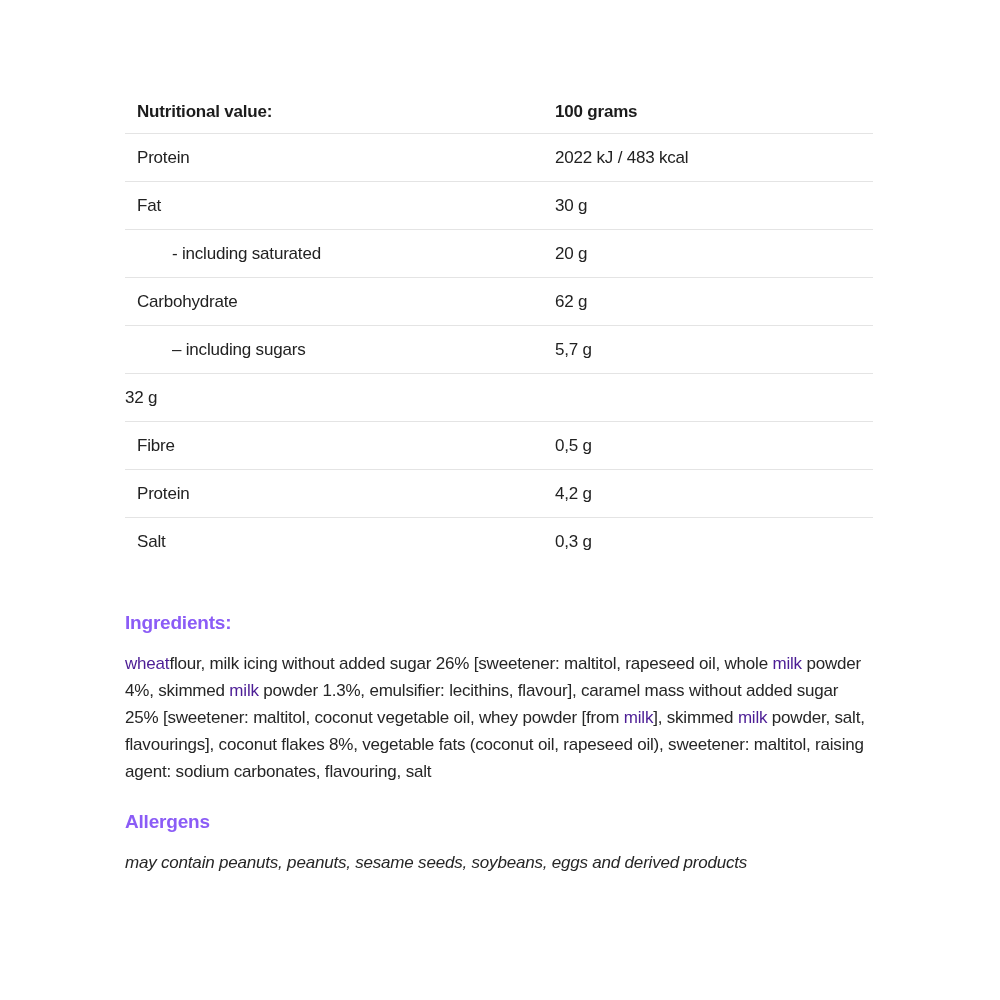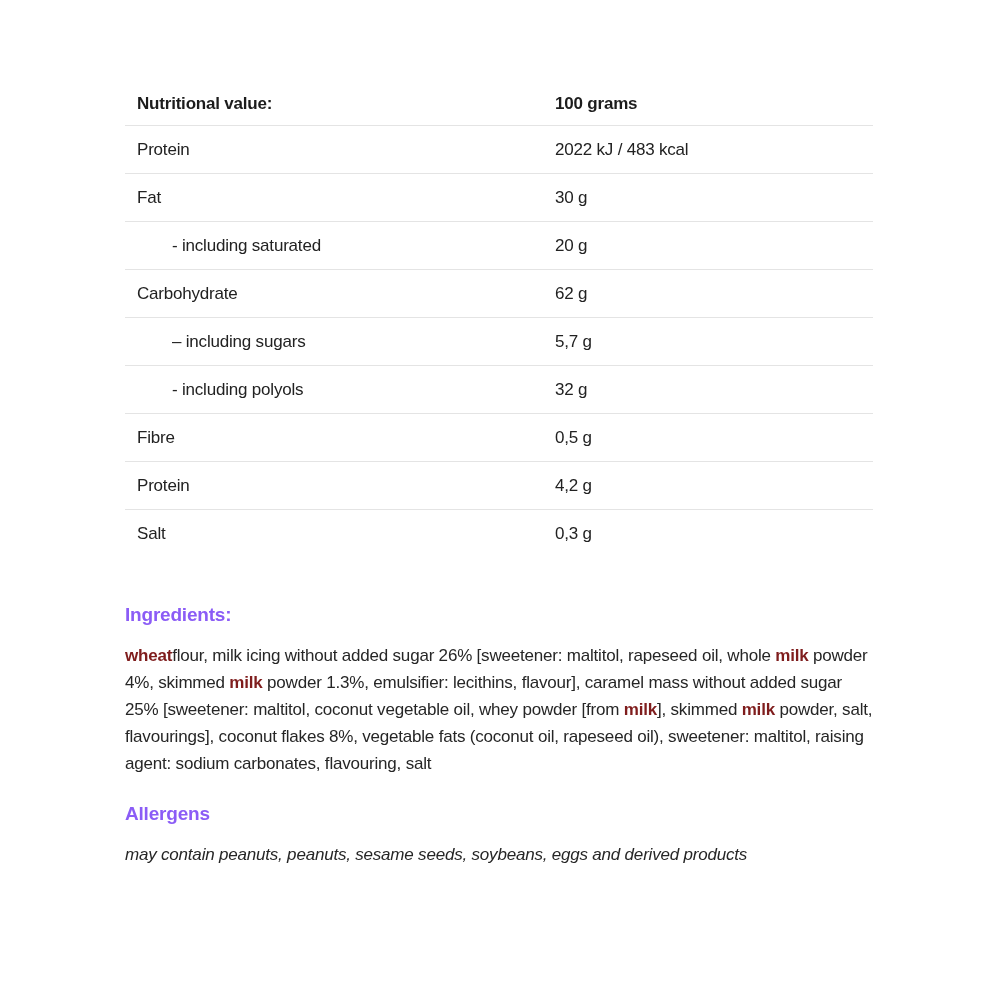--- a/index.html
+++ b/index.html
@@ -8,21 +8,21 @@
     width: 1000px;
     height: 1000px;
     font-family: "Liberation Sans", "DejaVu Sans", sans-serif;
     color: #222222;
     position: relative;
     overflow: hidden;
   }
   .content {
     position: absolute;
     left: 125px;
-    top: 82px;
+    top: 90px;
     width: 748px;
   }
   
   .ntable { width: 100%; }
   .row {
     display: flex;
     align-items: center;
     height: 48px;
     border-bottom: 1px solid #e4e4e4;
     font-size: 17px;
@@ -45,21 +45,21 @@
     letter-spacing: -0.2px;
   }
   .ingredients-section { margin-top: 46px; }
   .body-text {
     margin-top: 16px;
     font-size: 17px;
     line-height: 27px;
     letter-spacing: -0.2px;
     color: #262626;
   }
-  .body-text .bold { font-weight: 700; color: #7f1d1d; }
+  .body-text .bold { font-weight: 400; color: #4c1d95; }
   .allergens-section { margin-top: 26px; }
   .allergens-section .body-text { font-style: italic; }
 </style>
 </head>
 <body>
 
 <div class="content">
 
   <section class="ntable">
     <div class="row header">
@@ -81,21 +81,20 @@
         </div>
         <div class="row">
           <div class="cell label">Carbohydrate</div>
           <div class="cell value">62 g</div>
         </div>
         <div class="row">
           <div class="cell label indent">– including sugars</div>
           <div class="cell value">5,7 g</div>
         </div>
         <div class="row">
-          <div class="cell label indent">- including polyols</div>
           <div class="cell value">32 g</div>
         </div>
         <div class="row">
           <div class="cell label">Fibre</div>
           <div class="cell value">0,5 g</div>
         </div>
         <div class="row">
           <div class="cell label">Protein</div>
           <div class="cell value">4,2 g</div>
         </div>

